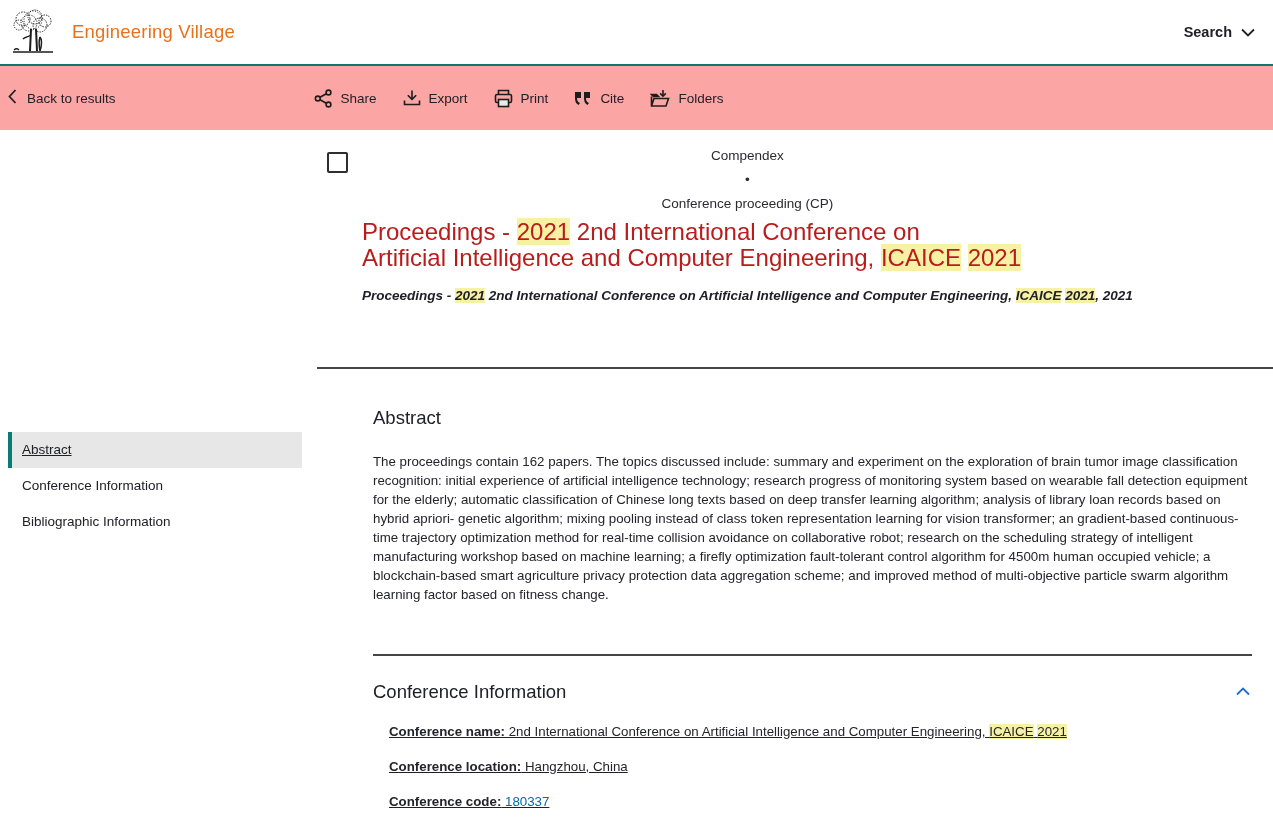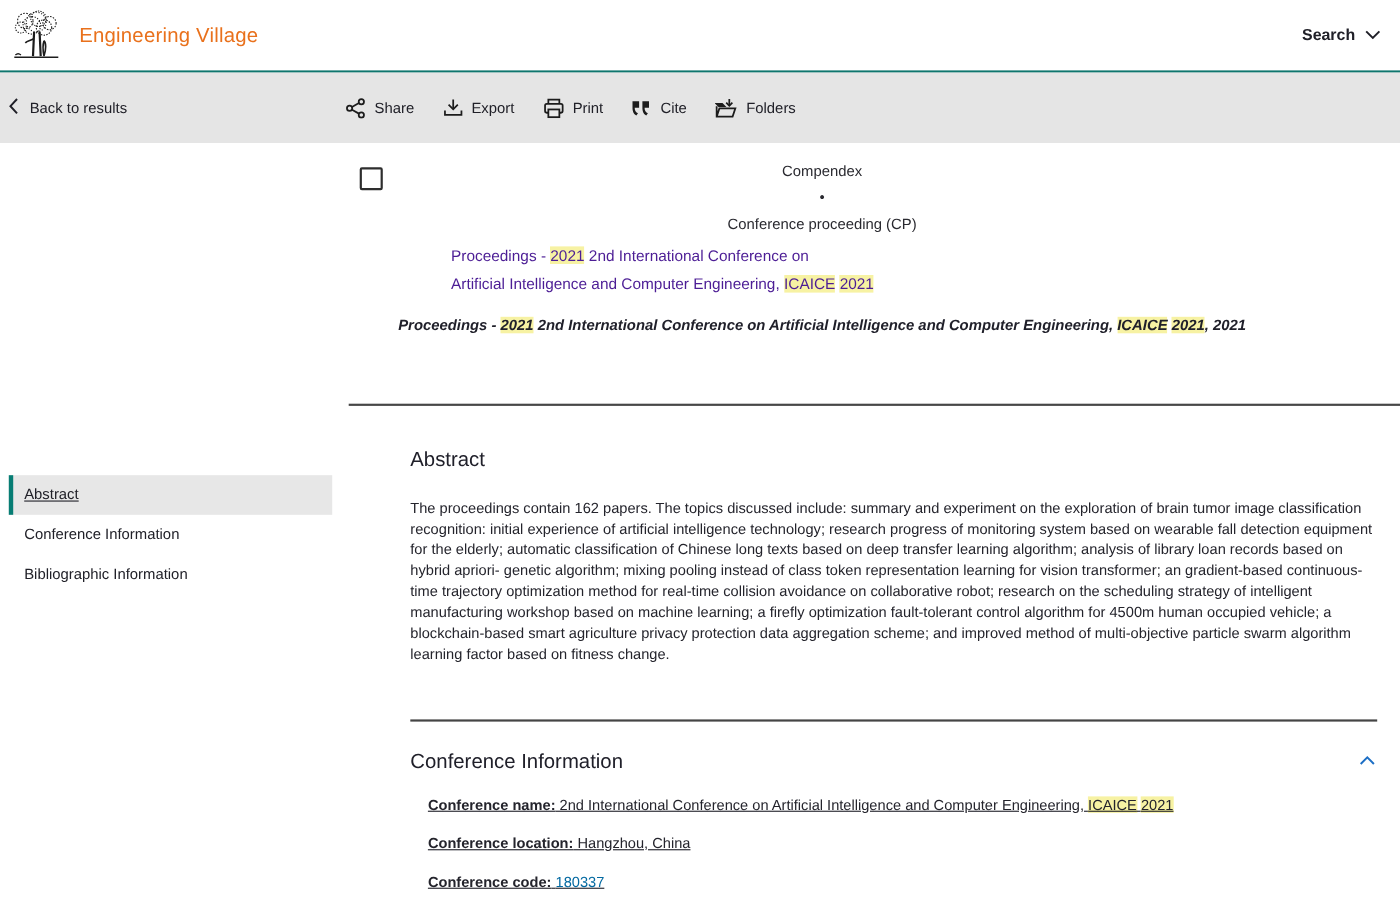--- a/index.html
+++ b/index.html
@@ -23,21 +23,21 @@
   .brand {
     margin-left: 14px;
     font-size: 18.5px; color: #e9711c; letter-spacing: .2px;
     cursor: pointer;
   }
   .header-spacer { flex: 1; }
   .search-menu { display: flex; align-items: center; gap: 9px; font-size: 14.5px; cursor: pointer; font-weight: bold; }
 
   
   .toolbar {
-    height: 64px; background: #e5e5e5;
+    height: 64px; background: #fca5a5;
     display: flex; align-items: center;
     padding-left: 8px; flex-shrink: 0;
   }
   .back-link { display: flex; align-items: center; gap: 10px; font-size: 13.5px; cursor: pointer; }
   .actions { display: flex; align-items: center; gap: 26px; margin-left: 198px; }
   .action { display: flex; align-items: center; gap: 8px; font-size: 13.5px; cursor: pointer; }
   .action svg { display: block; }
 
   
   .body-wrap { flex: 1; display: flex; align-items: center; }
@@ -55,21 +55,21 @@
 
   .main { flex: 1; padding: 12px 0 0 15px; }
 
   .record-head { display: flex; }
   .check-col { width: 45px; padding-top: 7px; padding-left: 10px; flex-shrink: 0; }
   .checkbox {
     width: 21px; height: 21px; background: #fff;
     border: 2px solid #2e2e2e; border-radius: 2px; cursor: pointer;
   }
   .meta-line { display: flex; align-items: center; gap: 9px; font-size: 13.5px; color: #2a2a30; padding-top: 3px; flex-direction: column; }
-  .title { margin-top: 8px; font-size: 14px; line-height: 26px; color: #4c1d95; margin-left: 48px; }
+  .title { margin-top: 8px; font-size: 24px; line-height: 26px; color: #b91c1c; }
   .hl { background: #f7f2a3; }
   .citation { margin-top: 17px; font-size: 13.5px; font-weight: bold; font-style: italic; color: #20202a; }
 
   .rule-full { border: none; border-top: 2px solid #474747; margin-top: 64px; width: 956px; }
 
   .section { margin-left: 56px; width: 879px; }
   .section-heading { font-size: 18.5px; font-weight: 400; color: #20202a; }
   .abstract-section { margin-top: 38px; }
   .abstract-body { margin-top: 23px; font-size: 13.3px; line-height: 19px; color: #24242c; }
 

